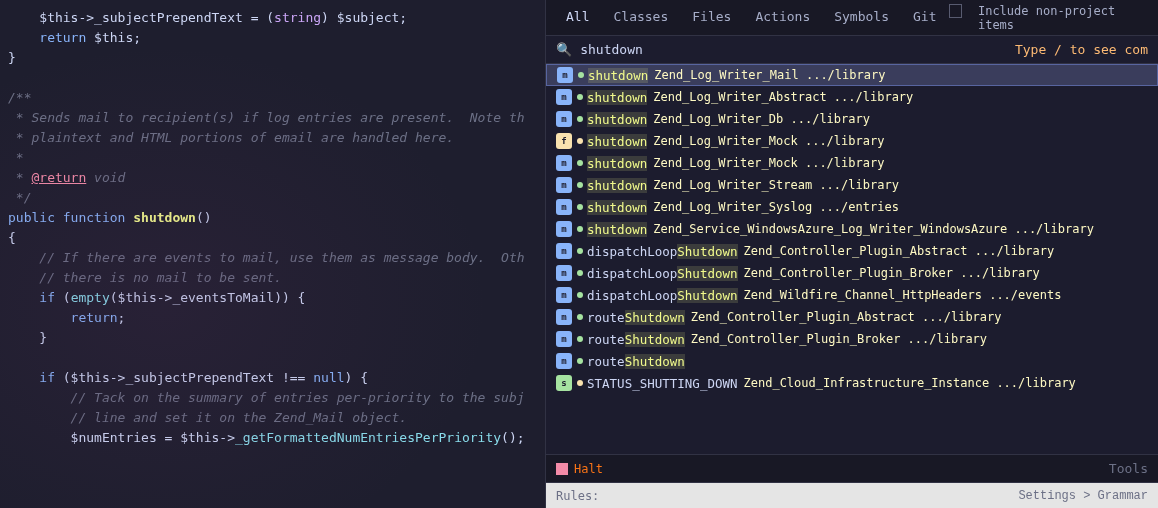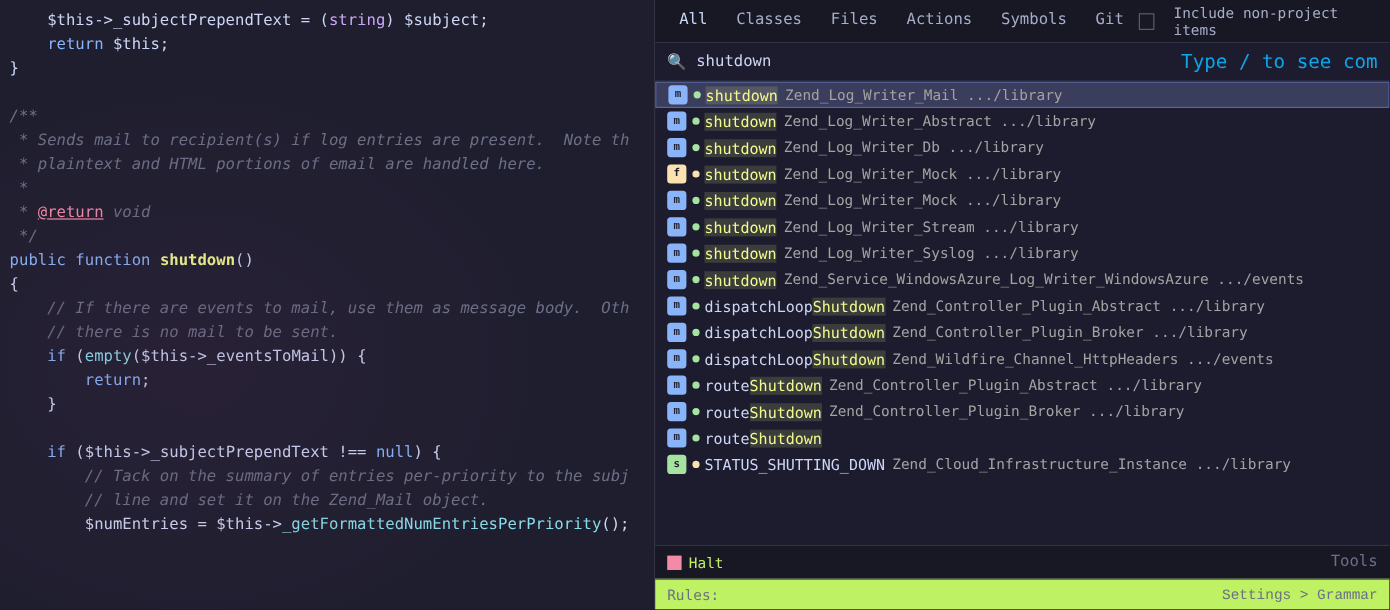--- a/index.html
+++ b/index.html
@@ -81,21 +81,21 @@
     }
 
     .tab-item.active {
       color: #cdd6f4;
       border-bottom: 2px solid #89b4fa;
     }
 
     .include-checkbox {
       margin-left: auto;
       display: flex;
-      align-items: center;
+      align-items: flex-start;
       gap: 16px;
       font-size: 12px;
       color: #a6adc8;
     }
 
     .checkbox-box {
       width: 14px;
       height: 14px;
       border: 1px solid #585b70;
       background: transparent;
@@ -116,22 +116,22 @@
       font-size: 13px;
     }
 
     .search-input-display {
       font-size: 13px;
       color: #cdd6f4;
       flex: 1;
     }
 
     .search-hint {
-      font-size: 16px;
-      color: #0ea5e9;
+      font-size: 13px;
+      color: #fdba74;
       margin-left: auto;
     }
 
     
     .results-list {
       flex: 1;
       overflow-y: auto;
       overflow-x: hidden;
     }
 
@@ -187,61 +187,61 @@
       color: #cdd6f4;
       font-weight: 500;
     }
 
     .result-name .highlight {
       color: #f1fa8c;
       background: rgba(241, 250, 140, 0.15);
     }
 
     .result-path {
-      color: #a3a3a3;
+      color: #fef9c3;
       margin-left: 6px;
       font-size: 12px;
     }
 
     
     .footer-bar {
       display: flex;
       align-items: center;
       padding: 4px 10px;
       background: #181825;
       border-top: 1px solid #313244;
       height: 28px;
     }
 
     .footer-halt {
       display: flex;
       align-items: center;
       gap: 6px;
       font-size: 12px;
-      color: #bef264;
+      color: #f97316;
     }
 
     .halt-icon {
       width: 12px;
       height: 12px;
       background: #f38ba8;
       flex-shrink: 0;
     }
 
     .footer-tools {
       margin-left: auto;
       font-size: 13px;
       color: #6c7086;
     }
 
     .footer-rules {
       display: flex;
       align-items: center;
       padding: 4px 10px;
-      background: #bef264;
+      background: #e5e5e5;
       border-top: 1px solid #313244;
       height: 26px;
     }
 
     .rules-label {
       font-size: 12px;
       color: #6c7086;
     }
 
     .rules-settings {
@@ -381,28 +381,28 @@
       <div class="result-icon icon-m">m</div>
       <div class="result-dot dot-green"></div>
       <span class="result-name"><span class="highlight">shutdown</span></span>
       <span class="result-path">Zend_Log_Writer_Stream .../library</span>
     </div>
 
     <div class="result-item">
       <div class="result-icon icon-m">m</div>
       <div class="result-dot dot-green"></div>
       <span class="result-name"><span class="highlight">shutdown</span></span>
-      <span class="result-path">Zend_Log_Writer_Syslog .../library</span>
-    </div>
-
-    <div class="result-item">
-      <div class="result-icon icon-m">m</div>
-      <div class="result-dot dot-green"></div>
-      <span class="result-name"><span class="highlight">shutdown</span></span>
-      <span class="result-path">Zend_Service_WindowsAzure_Log_Writer_WindowsAzure .../events</span>
+      <span class="result-path">Zend_Log_Writer_Syslog .../entries</span>
+    </div>
+
+    <div class="result-item">
+      <div class="result-icon icon-m">m</div>
+      <div class="result-dot dot-green"></div>
+      <span class="result-name"><span class="highlight">shutdown</span></span>
+      <span class="result-path">Zend_Service_WindowsAzure_Log_Writer_WindowsAzure .../library</span>
     </div>
 
     <div class="result-item">
       <div class="result-icon icon-m">m</div>
       <div class="result-dot dot-green"></div>
       <span class="result-name">dispatchLoop<span class="highlight">Shutdown</span></span>
       <span class="result-path">Zend_Controller_Plugin_Abstract .../library</span>
     </div>
 
     <div class="result-item">

